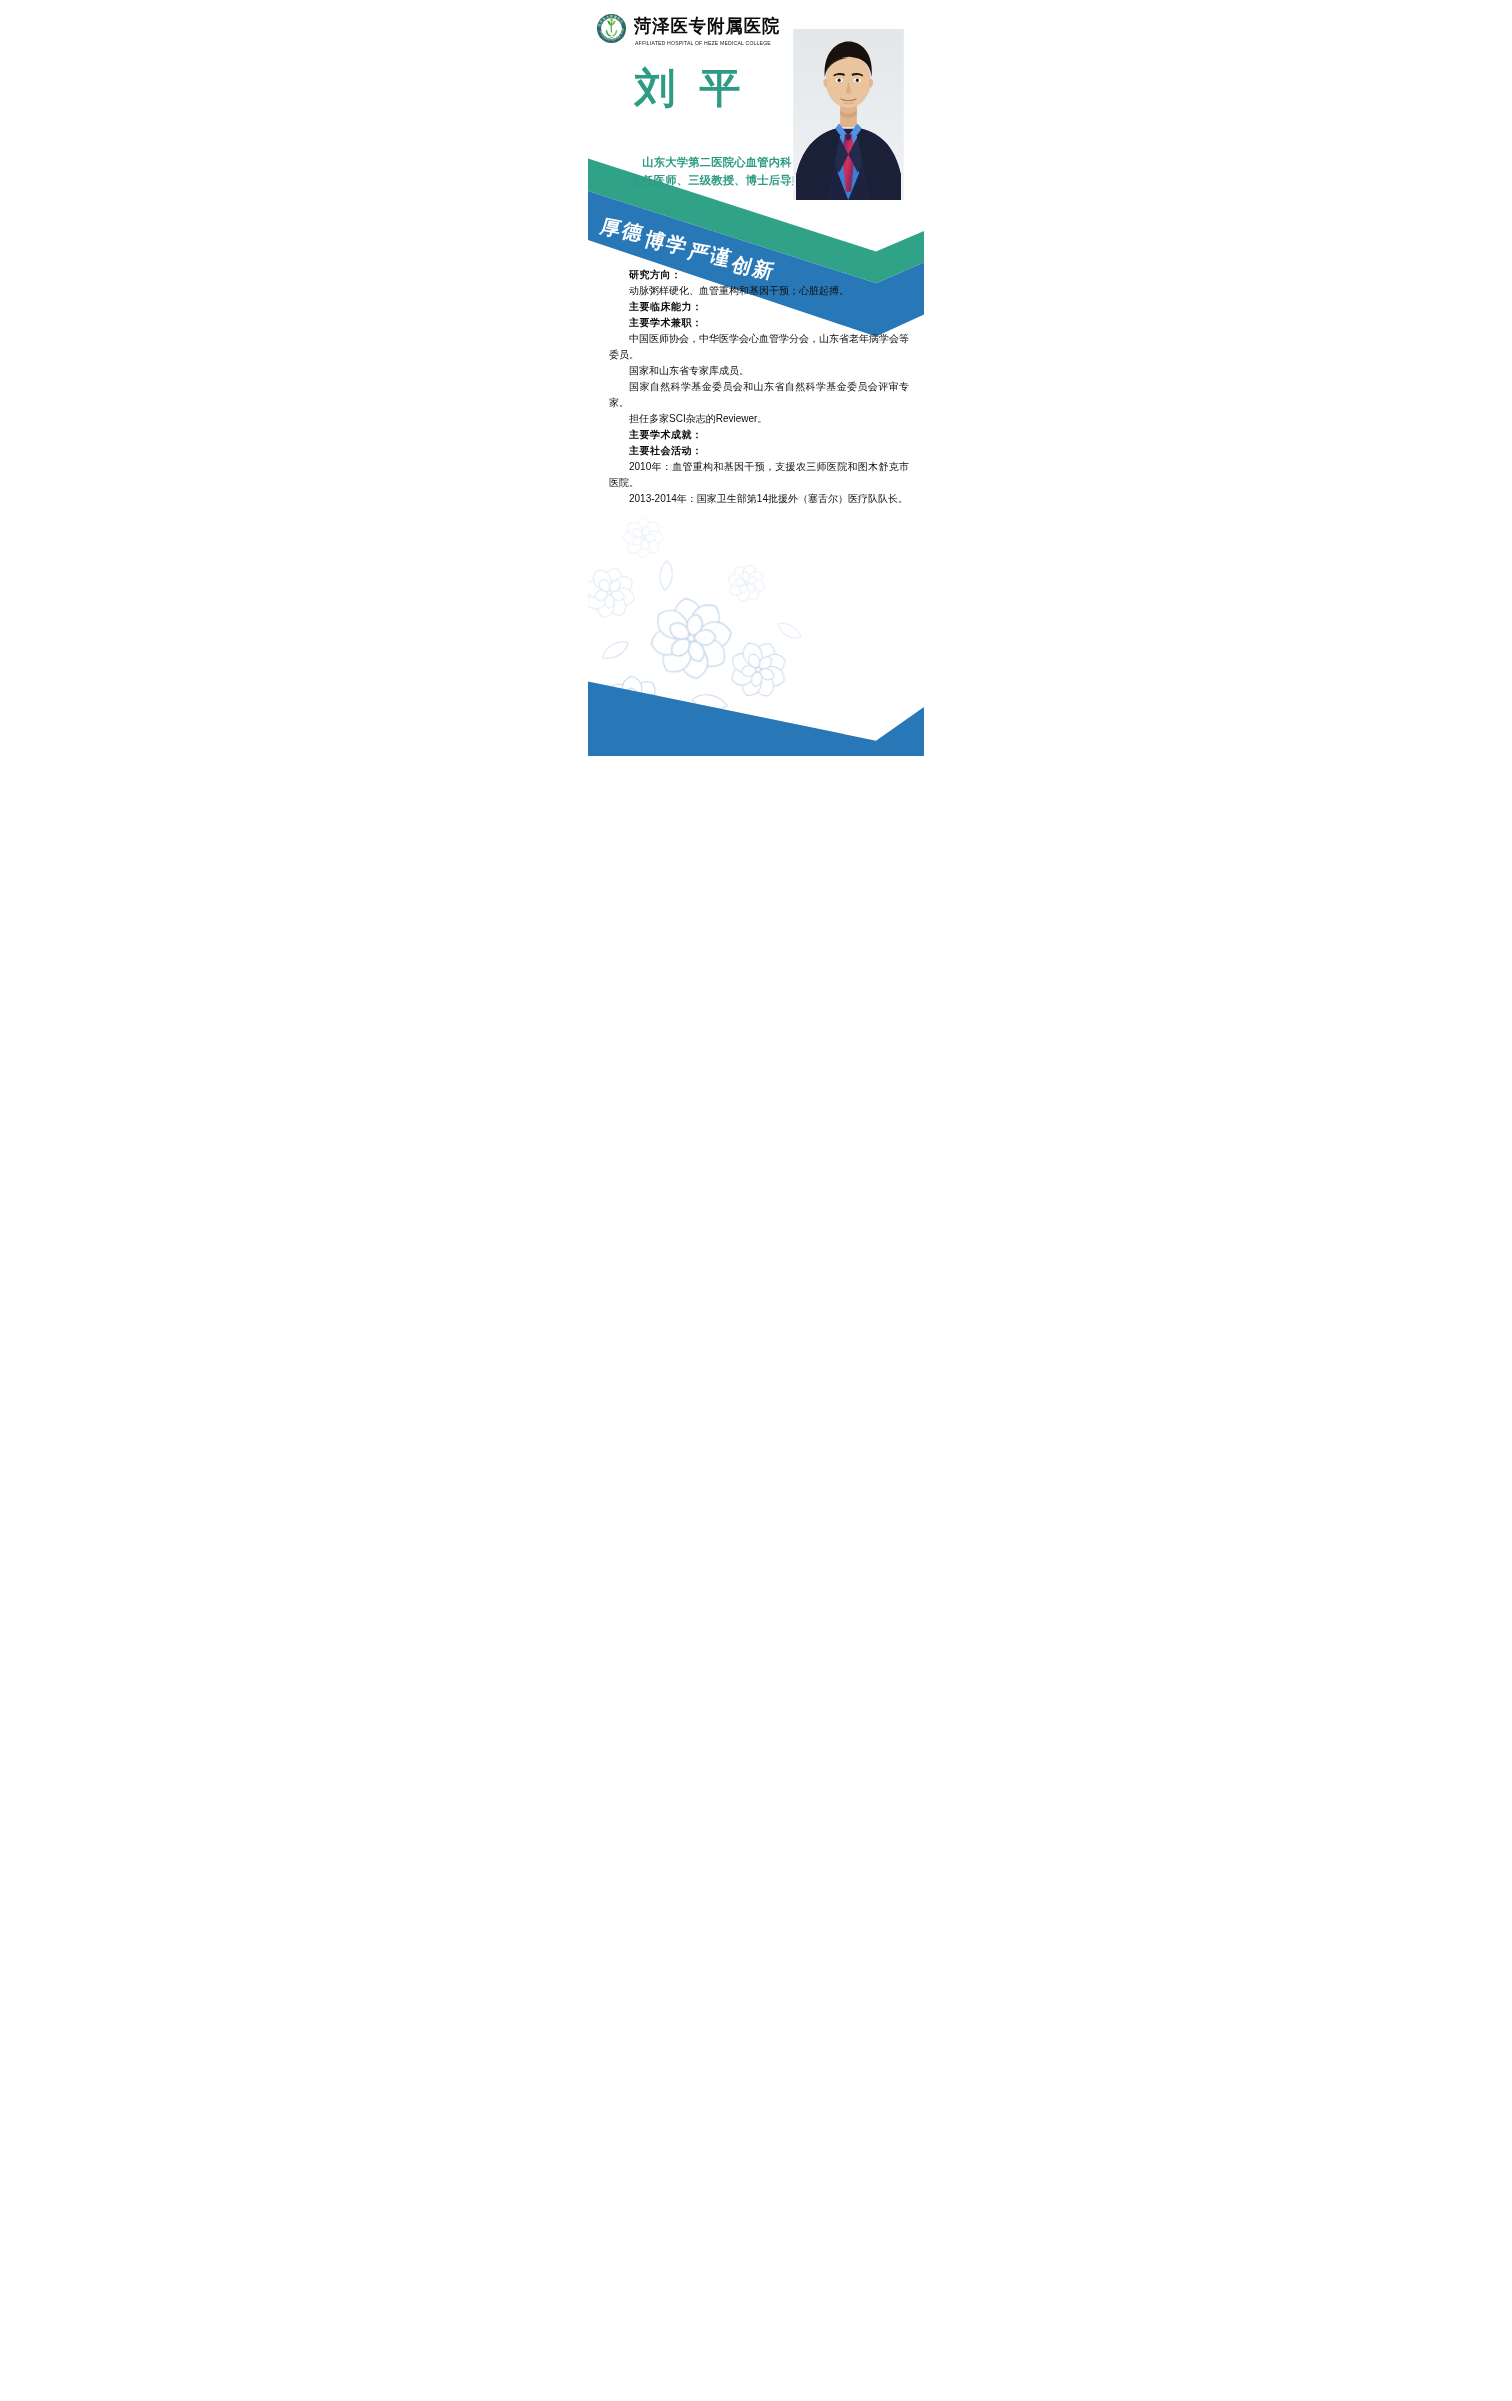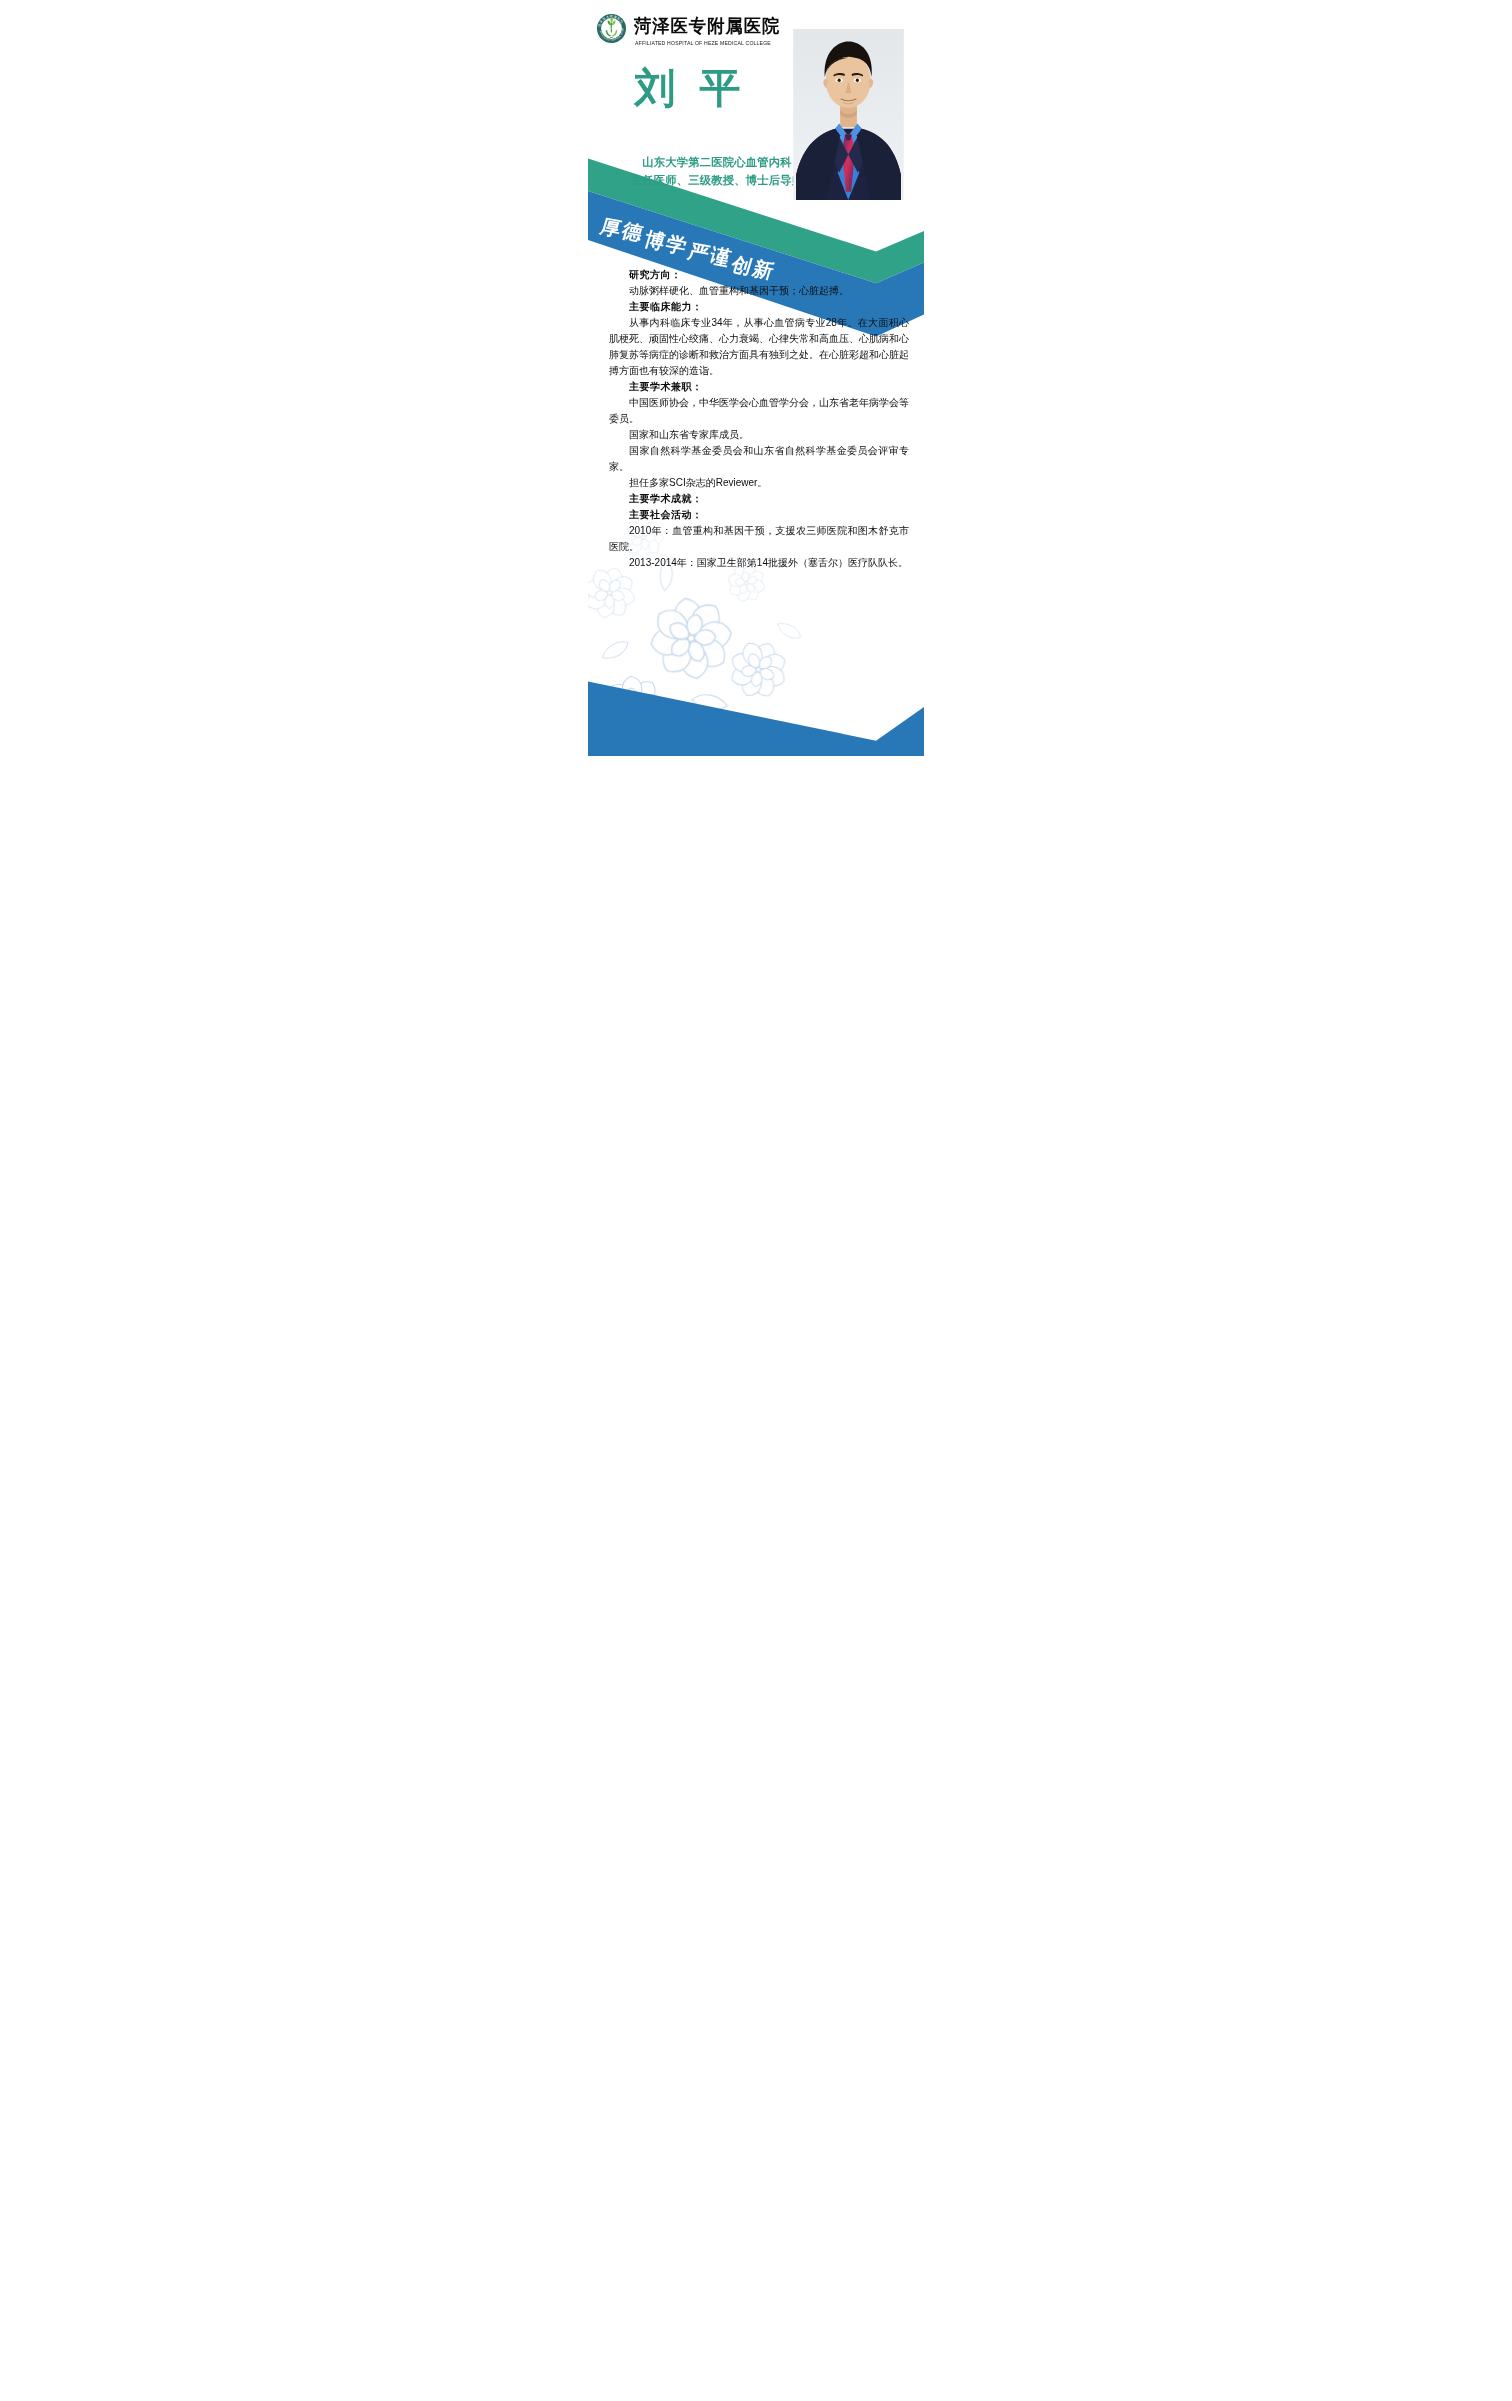--- a/index.html
+++ b/index.html
@@ -211,21 +211,20 @@
   <div class="motto-word mw0">厚德</div>
   <div class="motto-word mw1">博学</div>
   <div class="motto-word mw2">严谨</div>
   <div class="motto-word mw3">创新</div>
 
   <div class="body-text">
     <p class="head">研究方向：</p>
     <p>动脉粥样硬化、血管重构和基因干预；心脏起搏。</p>
 
     <p class="head">主要临床能力：</p>
-    <p>从事内科临床专业34年，从事心血管病专业28年。在大面积心肌梗死、顽固性心绞痛、心力衰竭、心律失常和高血压、心肌病和心肺复苏等病症的诊断和救治方面具有独到之处。在心脏彩超和心脏起搏方面也有较深的造诣。</p>
 
     <p class="head">主要学术兼职：</p>
     <p>中国医师协会，中华医学会心血管学分会，山东省老年病学会等委员。</p>
     <p>国家和山东省专家库成员。</p>
     <p>国家自然科学基金委员会和山东省自然科学基金委员会评审专家。</p>
     <p>担任多家SCI杂志的Reviewer。</p>
 
     <p class="head">主要学术成就：</p>
 
     <p class="head">主要社会活动：</p>

